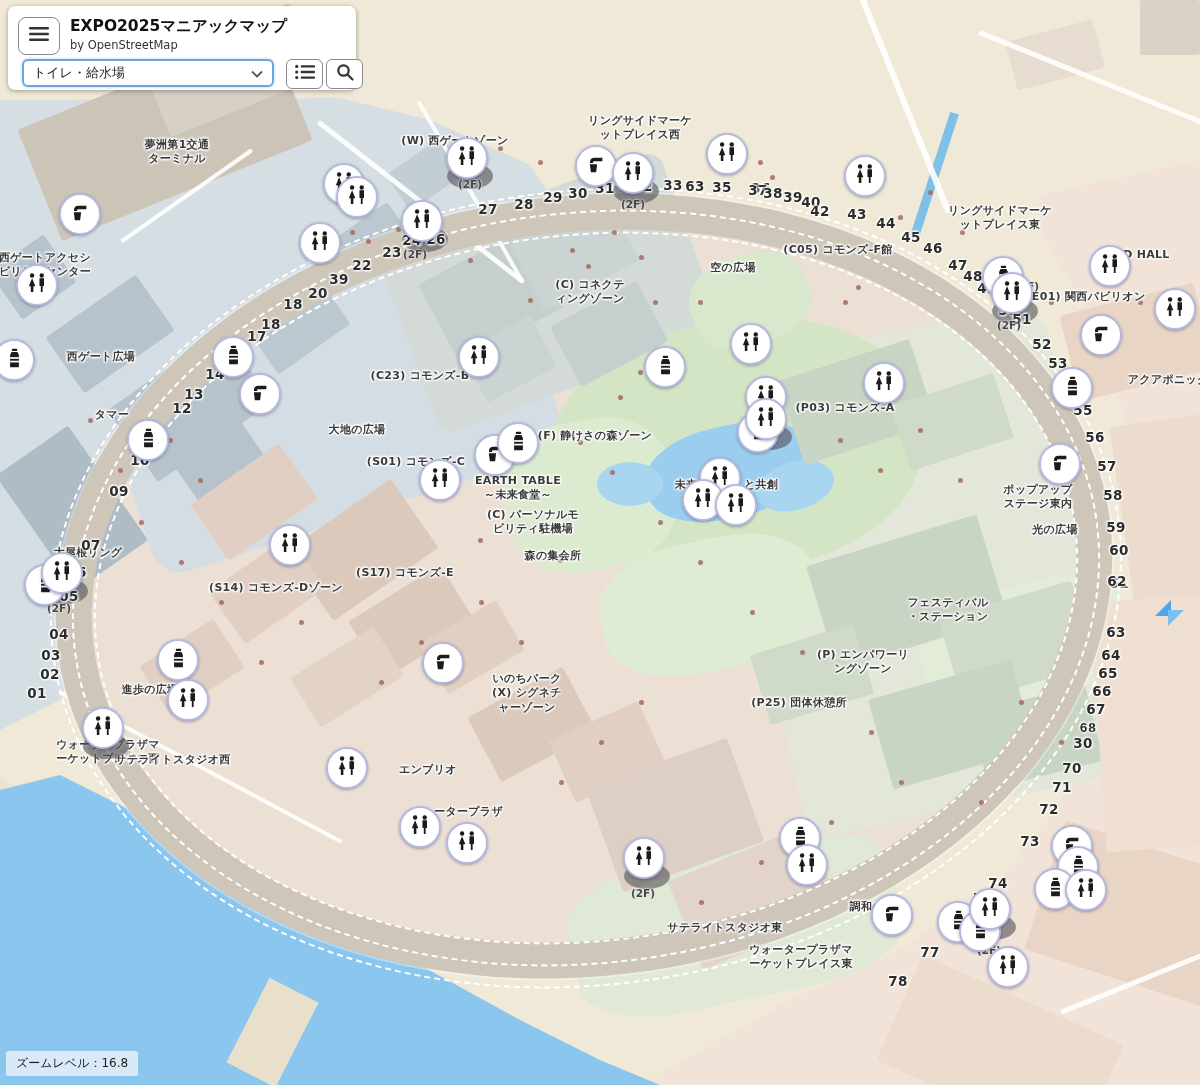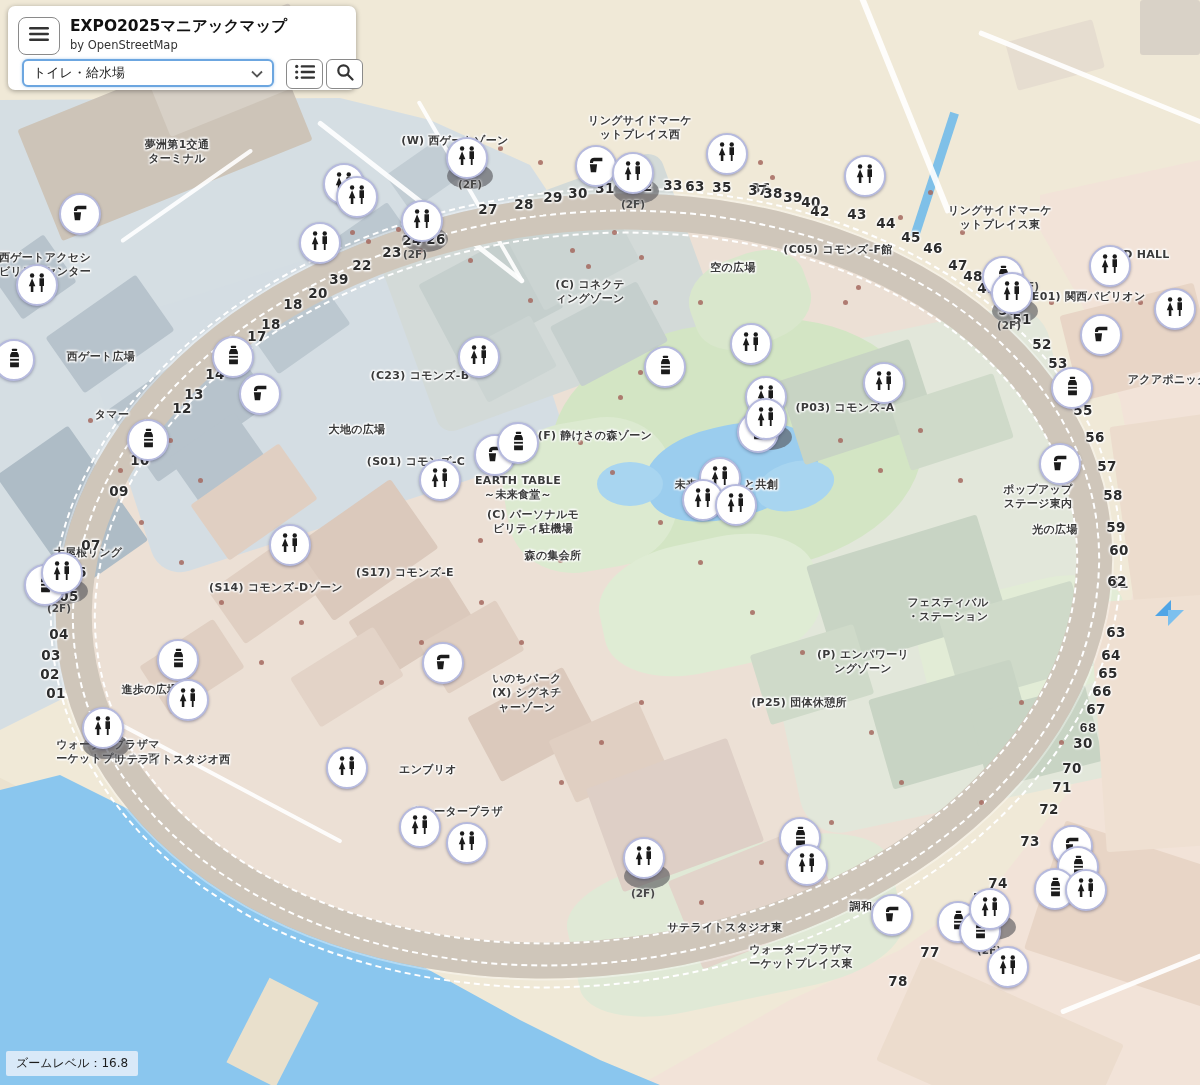--- a/index.html
+++ b/index.html
@@ -331,21 +331,21 @@
     <div class="mlabel" style="left: 725px; top: 928px;">
       <div>サテライトスタジオ東</div>
     </div>
     <div class="mlabel" style="left: 801px; top: 957px;">
       <div>ウォータープラザマ</div>
       <div>ーケットプレイス東</div>
     </div>
     <div class="mlabel" style="left: 878px; top: 907px;">
       <div>調和の広場</div>
     </div>
-    <div class="ringnum" style="left: 56px; top: 693px; text-align: right;">01</div>
+    <div class="ringnum" style="left: 37px; top: 693px; text-align: right;">01</div>
     <div class="ringnum" style="left: 50px; top: 674px;">02</div>
     <div class="ringnum" style="left: 51px; top: 655px;">03</div>
     <div class="ringnum" style="left: 59px; top: 634px;">04</div>
     <div class="ringnum" style="left: 69px; top: 596px;">05</div>
     <div class="ringnum" style="left: 77px; top: 572px;">06</div>
     <div class="ringnum" style="left: 91px; top: 545px;">07</div>
     <div class="ringnum" style="left: 119px; top: 491px;">09</div>
     <div class="ringnum" style="left: 140px; top: 460px;">10</div>
     <div class="ringnum" style="left: 182px; top: 408px;">12</div>
     <div class="ringnum" style="left: 194px; top: 394px;">13</div>

